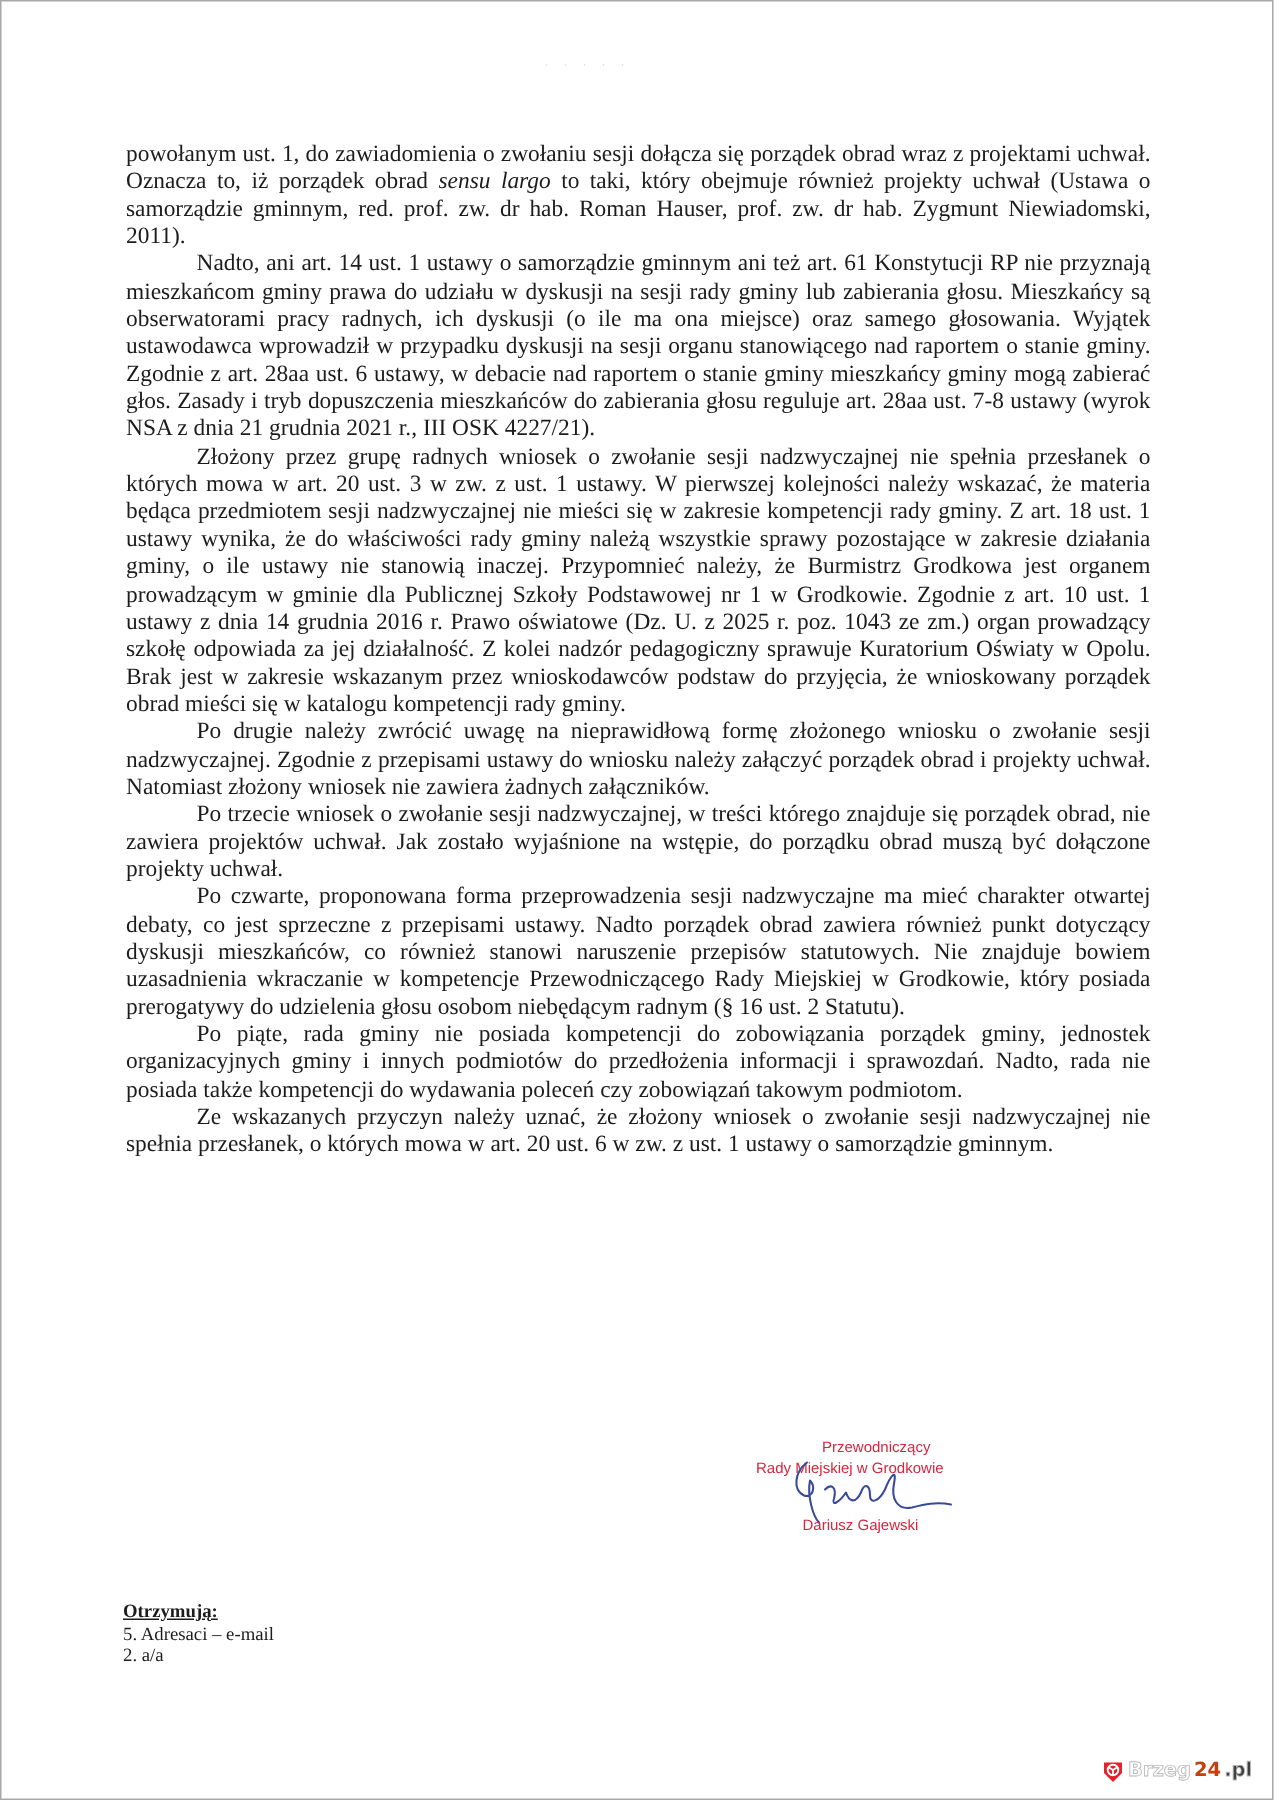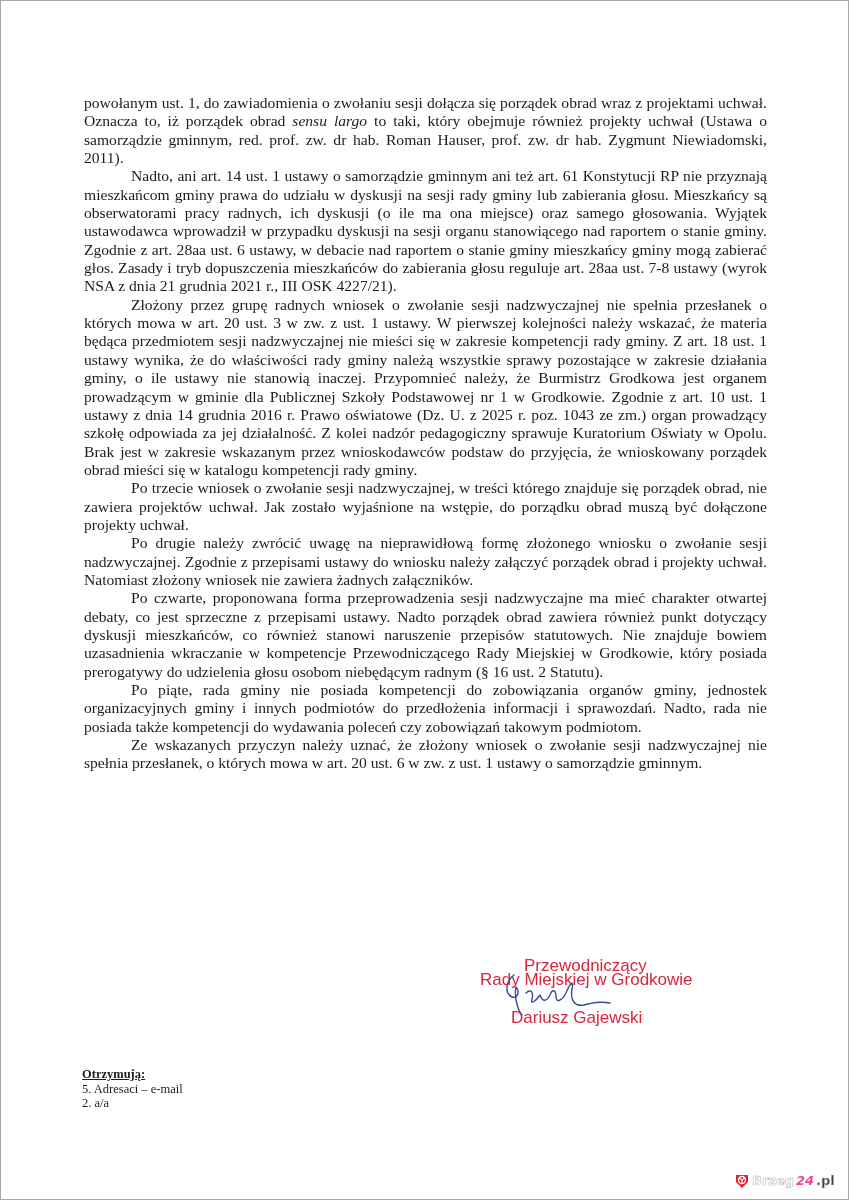--- a/index.html
+++ b/index.html
@@ -14,57 +14,57 @@
   }
   .body-text {
     position: absolute; left: 83px; top: 93px; width: 683px;
     font-family: "Liberation Serif", serif; font-size: 15.6px; line-height: 18.35px;
     color: #1c1c1c; text-align: justify;
   }
   .body-text p { margin: 0; }
   .body-text p.indent { text-indent: 47px; }
   .body-text em { font-style: italic; }
   .signature {
-    position: absolute; left: 479px; top: 958px; width: 190px; height: 72px;
-    font-family: "Liberation Sans", sans-serif; color: #d7263d; font-size: 17px; line-height: 14px;
+    position: absolute; left: 503px; top: 958px; width: 190px; height: 72px;
+    font-family: "Liberation Sans", sans-serif; color: #d7263d; font-size: 10px; line-height: 14px;
   }
   .signature .title1 { position: absolute; left: 44px; top: 0; white-space: nowrap; }
   .signature .title2 { position: absolute; left: 0; top: 14px; white-space: nowrap; }
   .signature .name { position: absolute; left: 31px; top: 52px; white-space: nowrap; }
   .signature svg { position: absolute; left: 20px; top: 12px; }
   .recipients {
     position: absolute; left: 81px; top: 1043px;
     font-family: "Liberation Serif", serif; font-size: 12.5px; line-height: 14.5px; color: #1c1c1c; margin-top: 23px;
   }
   .recipients .heading { font-weight: bold; text-decoration: underline; }
   .watermark {
     position: absolute; left: 733px; top: 1170px; height: 18px;
     display: flex; align-items: center; gap: 2px;
     font-family: "DejaVu Sans", sans-serif; font-size: 13px; font-weight: bold; text-align: center;
   }
   .watermark .logo-icon { width: 16px; height: 16px; }
   .watermark .wm-a { color: #ffffff; -webkit-text-stroke: 0.6px #b9b9b9; }
-  .watermark .wm-b { color: #ec4899; font-style: italic; }
+  .watermark .wm-b { color: #c2410c; }
   .watermark .wm-c { color: #404040; -webkit-text-stroke: 0.6px #b9b9b9; }
 </style>
 </head>
 <body>
 
 <div class="page">
 
   <div class="scan-marks">· · ·  · ·</div>
 
   <div class="body-text">
     <p>powołanym ust. 1, do zawiadomienia o zwołaniu sesji dołącza się porządek obrad wraz z projektami uchwał. Oznacza to, iż porządek obrad <em>sensu largo</em> to taki, który obejmuje również projekty uchwał (Ustawa o samorządzie gminnym, red. prof. zw. dr hab. Roman Hauser, prof. zw. dr hab. Zygmunt Niewiadomski, 2011).</p>
     <p class="indent">Nadto, ani art. 14 ust. 1 ustawy o samorządzie gminnym ani też art. 61 Konstytucji RP nie przyznają mieszkańcom gminy prawa do udziału w dyskusji na sesji rady gminy lub zabierania głosu. Mieszkańcy są obserwatorami pracy radnych, ich dyskusji (o ile ma ona miejsce) oraz samego głosowania. Wyjątek ustawodawca wprowadził w przypadku dyskusji na sesji organu stanowiącego nad raportem o stanie gminy. Zgodnie z art. 28aa ust. 6 ustawy, w debacie nad raportem o stanie gminy mieszkańcy gminy mogą zabierać głos. Zasady i tryb dopuszczenia mieszkańców do zabierania głosu reguluje art. 28aa ust. 7-8 ustawy (wyrok NSA z dnia 21 grudnia 2021 r., III OSK 4227/21).</p>
     <p class="indent">Złożony przez grupę radnych wniosek o zwołanie sesji nadzwyczajnej nie spełnia przesłanek o których mowa w art. 20 ust. 3 w zw. z ust. 1 ustawy. W pierwszej kolejności należy wskazać, że materia będąca przedmiotem sesji nadzwyczajnej nie mieści się w zakresie kompetencji rady gminy. Z art. 18 ust. 1 ustawy wynika, że do właściwości rady gminy należą wszystkie sprawy pozostające w zakresie działania gminy, o ile ustawy nie stanowią inaczej. Przypomnieć należy, że Burmistrz Grodkowa jest organem prowadzącym w gminie dla Publicznej Szkoły Podstawowej nr 1 w Grodkowie.  Zgodnie z art. 10 ust. 1 ustawy z dnia 14 grudnia 2016 r. Prawo oświatowe (Dz. U. z 2025 r. poz. 1043 ze zm.) organ prowadzący szkołę odpowiada za jej działalność. Z kolei nadzór pedagogiczny sprawuje Kuratorium Oświaty w Opolu. Brak jest w zakresie wskazanym przez wnioskodawców podstaw do przyjęcia, że wnioskowany porządek obrad mieści się w katalogu kompetencji rady gminy.</p>
+    <p class="indent">Po drugie należy zwrócić uwagę na nieprawidłową formę złożonego wniosku o zwołanie sesji nadzwyczajnej. Zgodnie z przepisami ustawy do wniosku należy załączyć porządek obrad i projekty uchwał. Natomiast złożony wniosek nie zawiera żadnych załączników.</p>
     <p class="indent">Po trzecie wniosek o zwołanie sesji nadzwyczajnej, w treści którego znajduje się porządek obrad, nie zawiera projektów uchwał.  Jak zostało wyjaśnione na wstępie, do porządku obrad muszą być dołączone projekty uchwał.</p>
-    <p class="indent">Po drugie należy zwrócić uwagę na nieprawidłową formę złożonego wniosku o zwołanie sesji nadzwyczajnej. Zgodnie z przepisami ustawy do wniosku należy załączyć porządek obrad i projekty uchwał. Natomiast złożony wniosek nie zawiera żadnych załączników.</p>
     <p class="indent">Po czwarte, proponowana forma przeprowadzenia sesji nadzwyczajne ma mieć charakter otwartej debaty, co jest sprzeczne z przepisami ustawy. Nadto porządek obrad zawiera również punkt dotyczący dyskusji mieszkańców, co również stanowi naruszenie przepisów statutowych. Nie znajduje bowiem uzasadnienia wkraczanie w kompetencje Przewodniczącego Rady Miejskiej w Grodkowie, który posiada prerogatywy  do udzielenia głosu osobom niebędącym radnym (§ 16 ust. 2 Statutu).</p>
-    <p class="indent">Po piąte, rada gminy nie posiada kompetencji do zobowiązania organów gminy, jednostek organizacyjnych gminy i innych podmiotów do przedłożenia informacji i sprawozdań. Nadto, rada nie posiada także kompetencji do wydawania poleceń czy zobowiązań takowym podmiotom.</p>
+    <p class="indent">Po piąte, rada gminy nie posiada kompetencji do zobowiązania porządek gminy, jednostek organizacyjnych gminy i innych podmiotów do przedłożenia informacji i sprawozdań. Nadto, rada nie posiada także kompetencji do wydawania poleceń czy zobowiązań takowym podmiotom.</p>
     <p class="indent">Ze wskazanych  przyczyn należy uznać, że złożony wniosek o zwołanie sesji nadzwyczajnej nie spełnia przesłanek, o których mowa w art. 20 ust. 6 w zw. z ust. 1 ustawy o samorządzie gminnym.</p>
   </div>
 
   <div class="signature">
     <span class="title1">Przewodniczący</span>
     <span class="title2">Rady Miejskiej w Grodkowie</span>
     <svg width="120" height="50" viewBox="0 0 120 50">
       <path d="M14 4 C6 10, 4 22, 12 26 C18 28, 20 20, 16 16 C14 26, 18 40, 22 44 M26 22 C30 18, 34 20, 32 28 C30 34, 36 30, 40 24 C42 30, 46 32, 50 24 C52 18, 56 18, 56 26 C56 32, 62 30, 66 22 C70 12, 74 8, 72 18 C70 28, 74 36, 84 34 C92 32, 100 30, 110 32" fill="none" stroke="#3a4a9a" stroke-width="1.4" stroke-linecap="round" stroke-linejoin="round"></path>
     </svg>
     <span class="name">Dariusz Gajewski</span>

